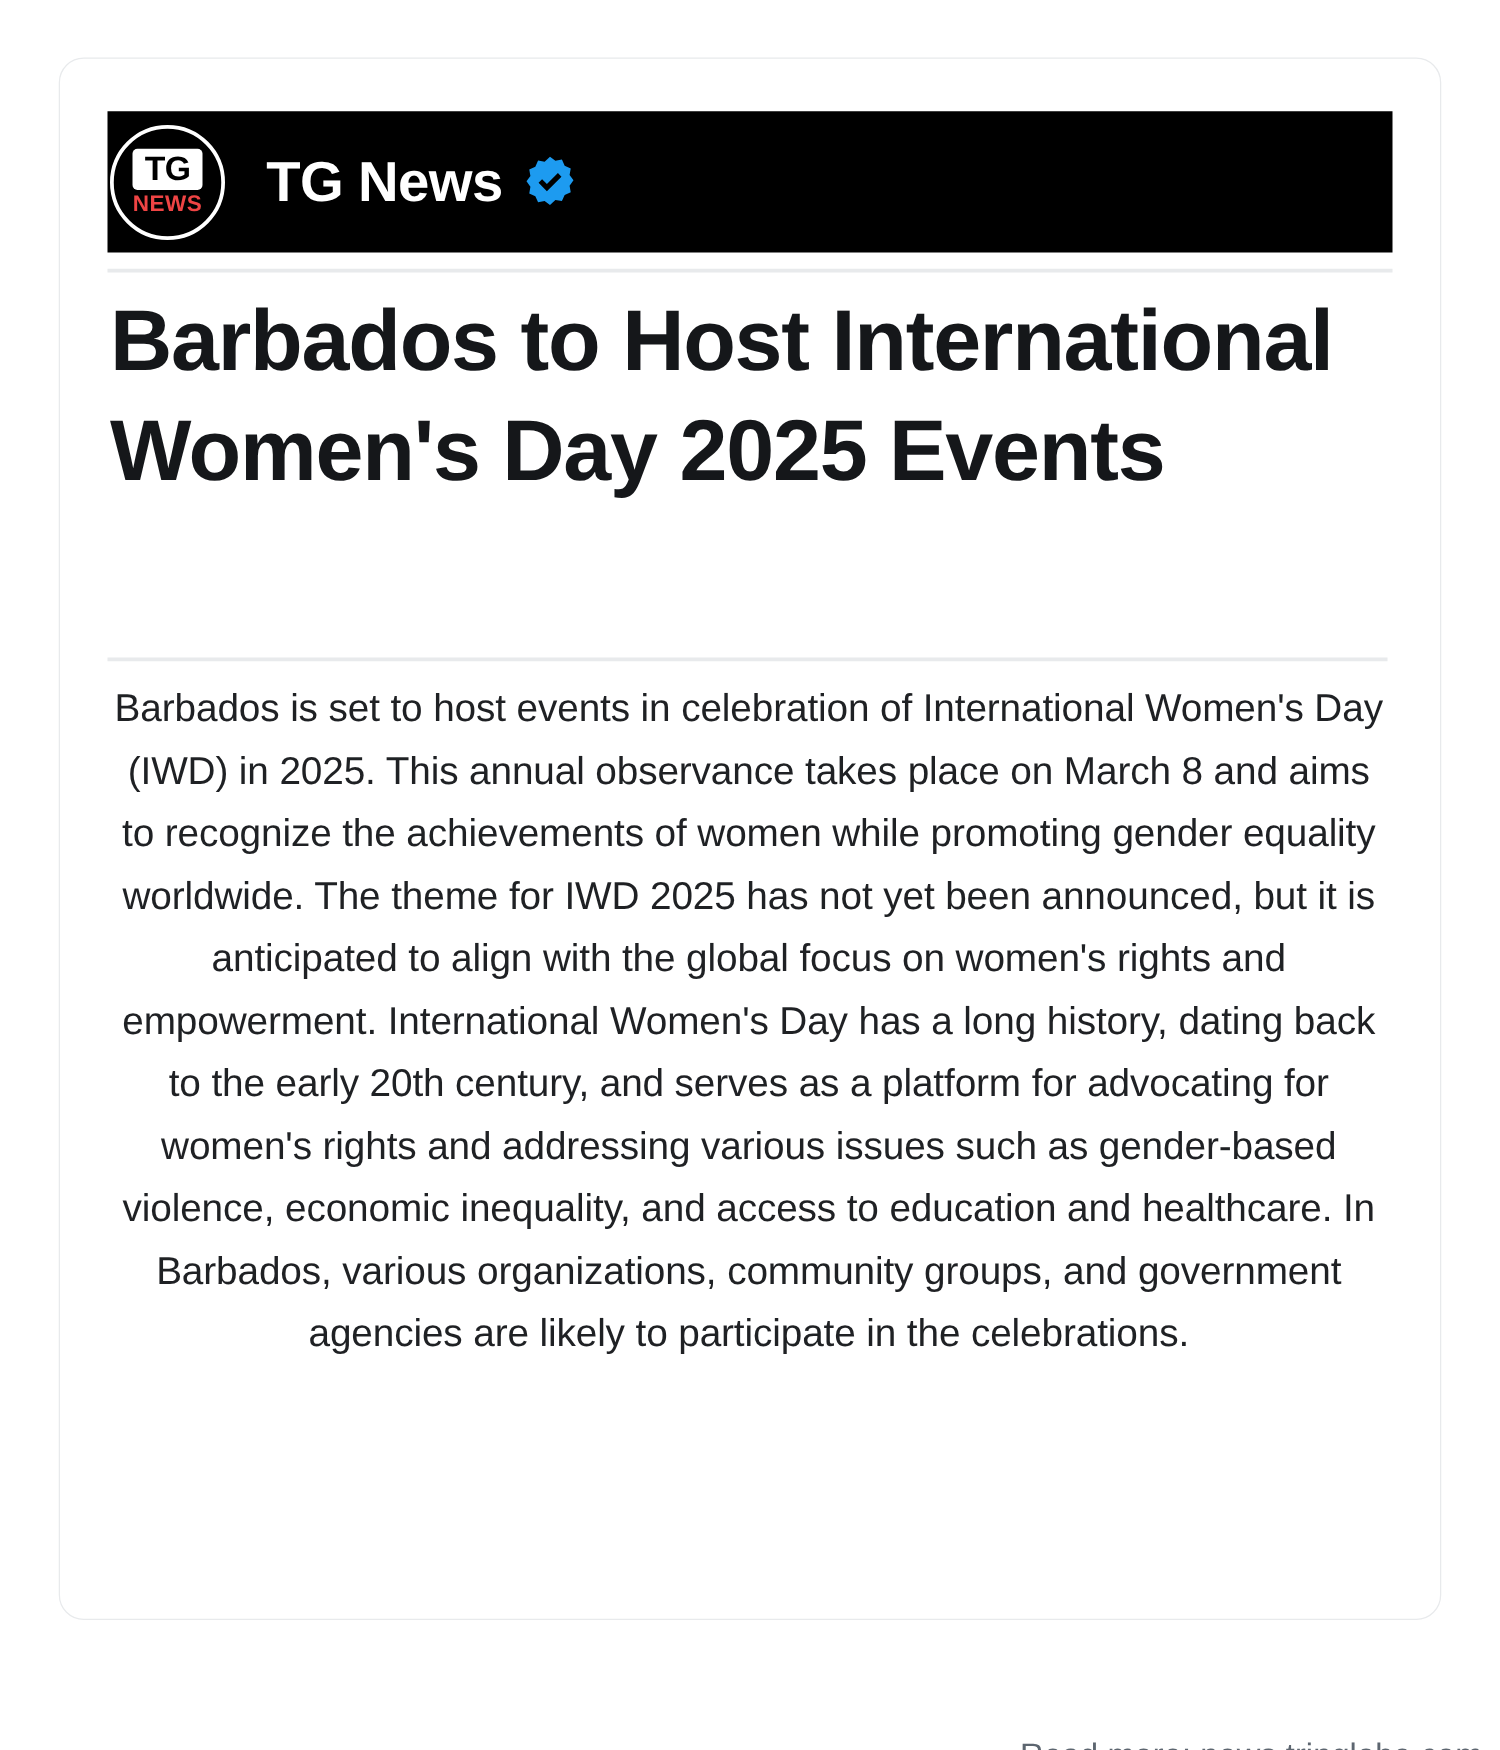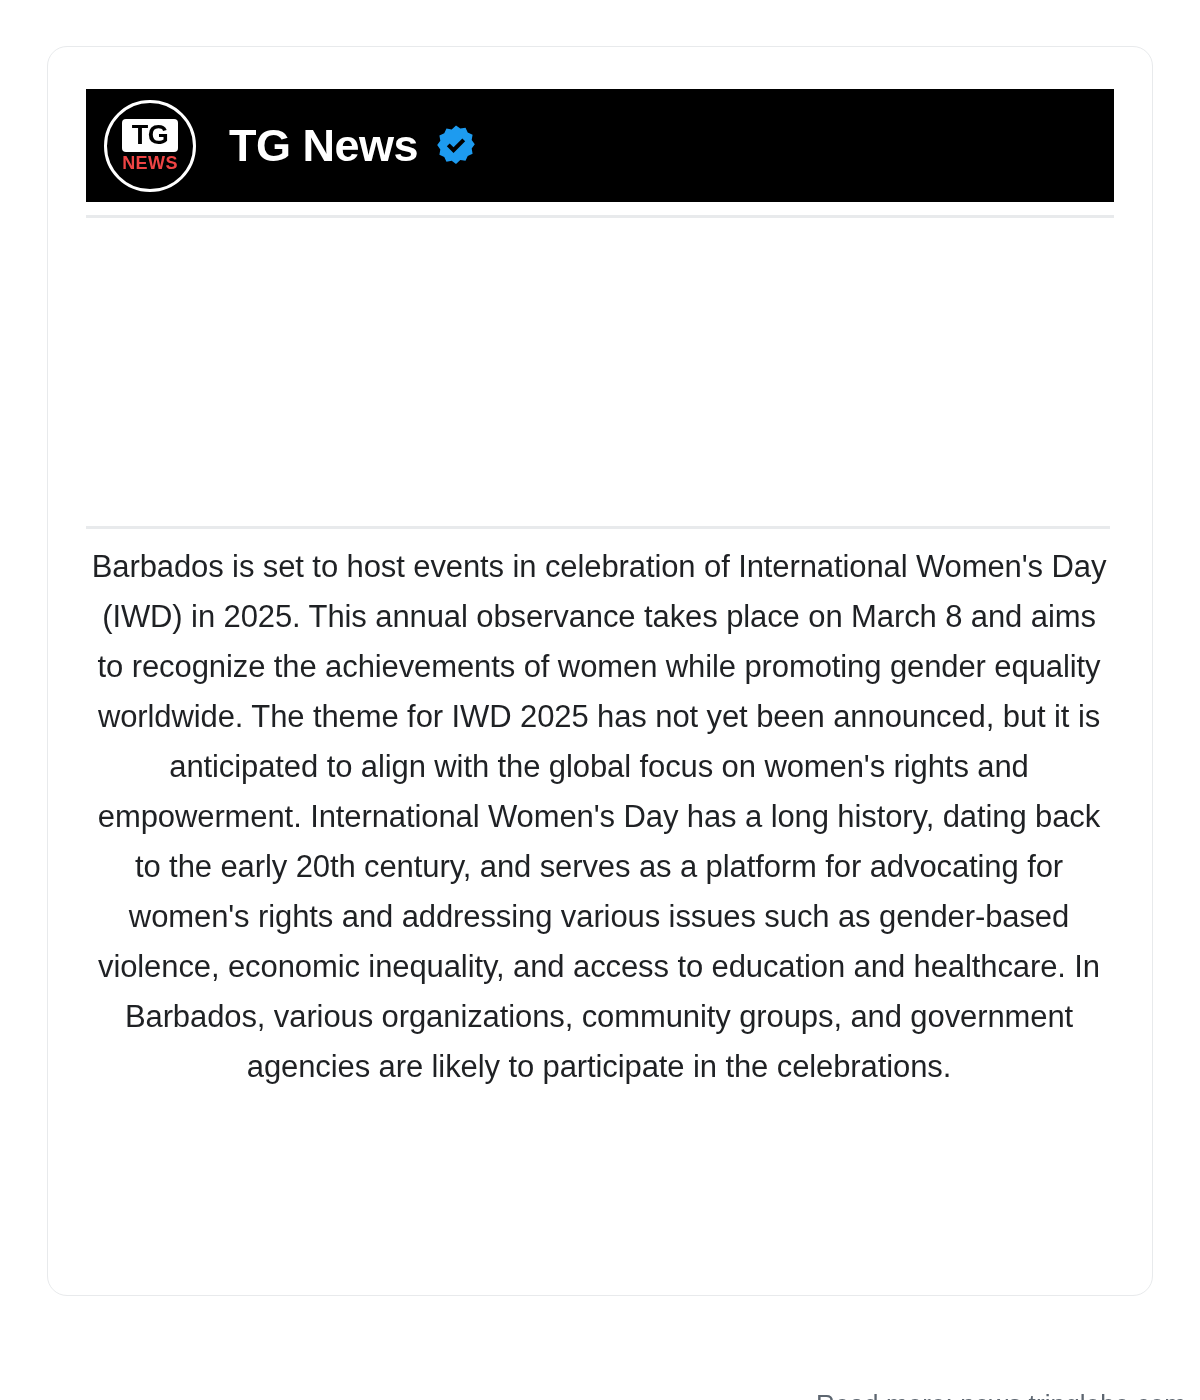--- a/index.html
+++ b/index.html
@@ -38,21 +38,21 @@
   
   .header-bar {
     position: absolute;
     left: 38px;
     top: 42px;
     width: 1028px;
     height: 113px;
     background: #000000;
     display: flex;
     align-items: center;
-    padding-left: 18px;
+    padding-left: 2px;
     box-sizing: border-box;
   }
 
   
   .logo {
     position: relative;
     width: 92px;
     height: 92px;
     flex: 0 0 92px;
     border-radius: 50%;
@@ -183,20 +183,21 @@
       <span class="brand-name">TG News</span>
 
       <svg class="verified-badge" viewBox="0 0 48 48">
         <path fill="#1d9bf0" d="M24 1.6l4.7 3.4 5.7-1 2.4 5.3 5.3 2.4-1 5.7 3.4 4.7-3.4 4.7 1 5.7-5.3 2.4-2.4 5.3-5.7-1L24 43.6l-4.7-3.4-5.7 1-2.4-5.3-5.3-2.4 1-5.7L3.5 23l3.4-4.7-1-5.7 5.3-2.4 2.4-5.3 5.7 1L24 1.6z"></path>
         <path fill="#000000" d="M21.3 31.6l-7.3-7.3 3.1-3.1 4.2 4.2 9.6-9.6 3.1 3.1-12.7 12.7z"></path>
       </svg>
     </div>
 
     <div class="divider divider-top"></div>
 
+    <h1 class="headline">Barbados to Host International Women's Day 2025 Events</h1>
 
     <div class="divider divider-mid"></div>
 
     <p class="body-copy">Barbados is set to host events in celebration of International Women's Day (IWD) in 2025. This annual observance takes place on March 8 and aims to recognize the achievements of women while promoting gender equality worldwide. The theme for IWD 2025 has not yet been announced, but it is anticipated to align with the global focus on women's rights and empowerment. International Women's Day has a long history, dating back to the early 20th century, and serves as a platform for advocating for women's rights and addressing various issues such as gender-based violence, economic inequality, and access to education and healthcare. In Barbados, various organizations, community groups, and government agencies are likely to participate in the celebrations.</p>
 
   </div>
 
   <div class="footer">Read more: news.tringlobe.com</div>
 
 </div>

